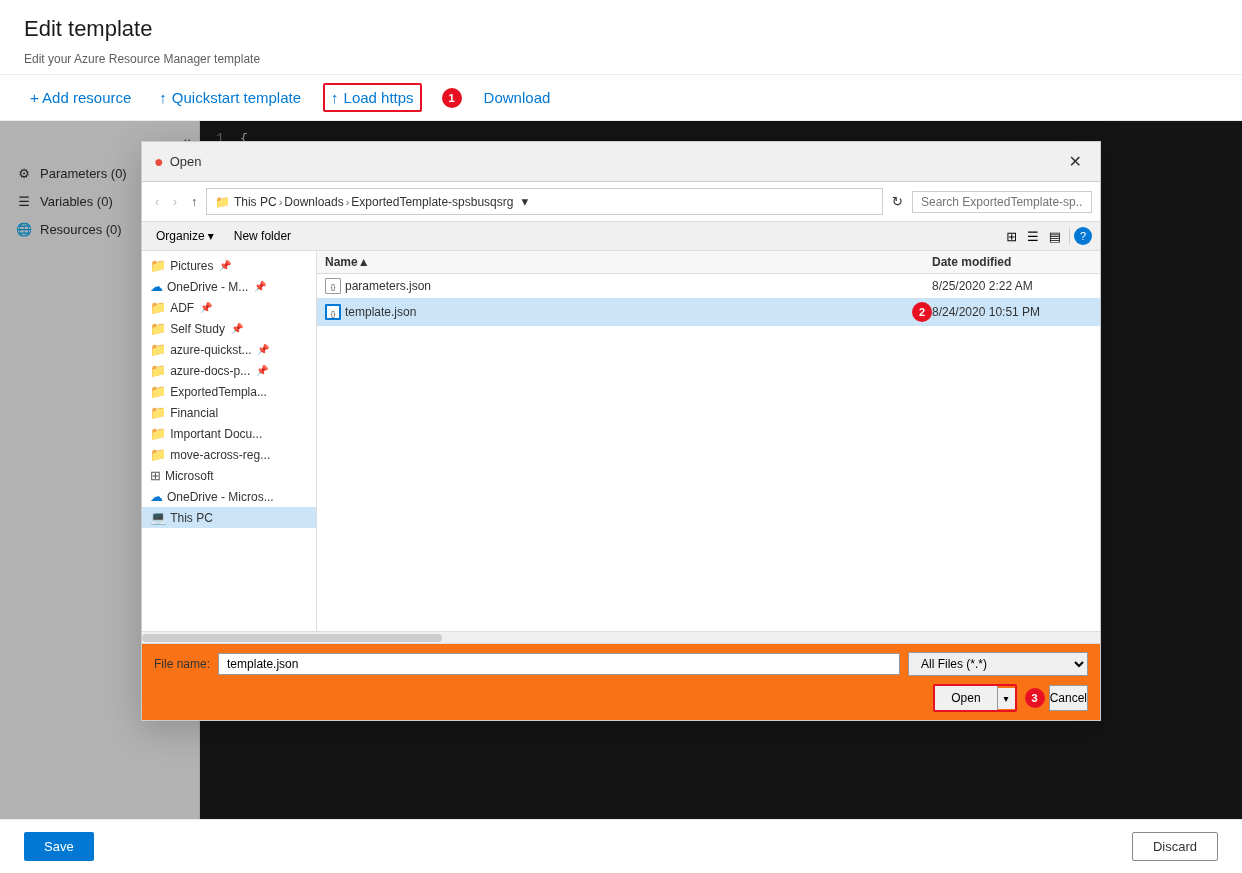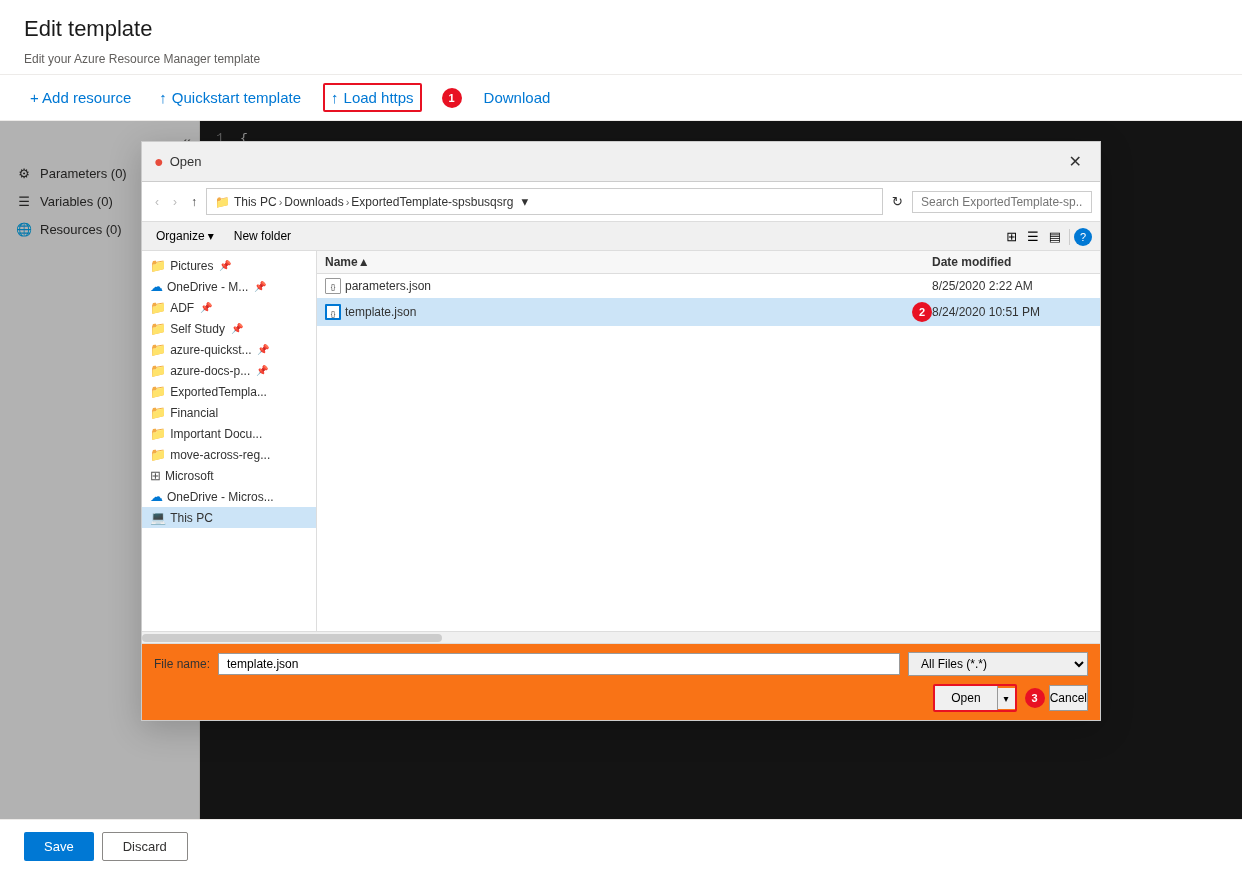--- a/index.html
+++ b/index.html
@@ -53,21 +53,21 @@
     .addr-nav-btn:disabled { color: #bbb; cursor: default; }
     .addr-bar { flex: 1; border: 1px solid #ccc; background: #fff; padding: 3px 8px; font-size: 12px; display: flex; align-items: center; gap: 4px; }
     .addr-path { display: flex; align-items: center; gap: 2px; font-size: 12px; }
     .addr-sep { color: #666; font-size: 11px; }
     .addr-folder-icon { color: #f0a500; }
     .addr-dropdown { background: none; border: none; cursor: pointer; padding: 2px 4px; color: #333; }
     .addr-refresh { background: none; border: none; cursor: pointer; padding: 3px 5px; color: #333; }
     .addr-search { border: 1px solid #ccc; padding: 3px 8px; font-size: 12px; width: 180px; }
 
     
-    .file-toolbar { display: flex; align-items: flex-end; padding: 4px 8px; gap: 8px; border-bottom: 1px solid #ddd; background: #f0f0f0; }
+    .file-toolbar { display: flex; align-items: center; padding: 4px 8px; gap: 8px; border-bottom: 1px solid #ddd; background: #f0f0f0; }
     .file-toolbar-btn { background: none; border: none; cursor: pointer; font-size: 12px; padding: 3px 6px; display: flex; align-items: center; gap: 3px; }
     .view-icons { display: flex; align-items: center; gap: 2px; margin-left: auto; }
     .view-icon-btn { background: none; border: none; cursor: pointer; padding: 2px 4px; font-size: 13px; }
 
     
     .file-browser-body { display: flex; height: 380px; }
     .file-nav-pane { width: 175px; border-right: 1px solid #ddd; overflow-y: auto; padding: 4px 0; flex-shrink: 0; }
     .nav-item { display: flex; align-items: center; gap: 4px; padding: 3px 8px; cursor: pointer; font-size: 12px; white-space: nowrap; overflow: hidden; text-overflow: ellipsis; }
     .nav-item.selected { background: #cce4f7; }
     .nav-folder-icon { color: #f0a500; font-size: 13px; flex-shrink: 0; }
@@ -92,21 +92,21 @@
     .filename-label { font-size: 12px; white-space: nowrap; }
     .filename-input { flex: 1; border: 1px solid #999; padding: 3px 8px; font-size: 12px; }
     .filetype-select { width: 180px; border: 1px solid #999; padding: 3px 8px; font-size: 12px; }
     .dialog-actions { display: flex; justify-content: flex-end; align-items: center; gap: 4px; }
     .open-btn-group { display: flex; align-items: center; border: 2px solid #e81123; border-radius: 2px; }
     .open-btn { background: #f0f0f0; border: none; border-right: 1px solid #999; padding: 5px 16px; font-size: 12px; cursor: pointer; }
     .open-btn-arrow { background: #f0f0f0; border: none; padding: 5px 6px; font-size: 10px; cursor: pointer; }
     .cancel-btn { background: #f0f0f0; border: 1px solid #999; padding: 5px 0; font-size: 12px; cursor: pointer; }
 
     
-    .page-footer { border-top: 1px solid #edebe9; padding: 12px 24px; display: flex; gap: 8px; }
+    .page-footer { border-top: 1px solid #edebe9; padding: 12px 24px; display: flex; gap: 8px; justify-content: space-between; }
     .save-btn { background: #0078d4; color: #fff; border: none; padding: 6px 20px; font-size: 13px; cursor: pointer; border-radius: 2px; }
     .discard-btn { background: #fff; color: #323130; border: 1px solid #8a8886; padding: 6px 20px; font-size: 13px; cursor: pointer; border-radius: 2px; }
 
     .scrollbar-h { height: 12px; background: #f0f0f0; border-top: 1px solid #ddd; position: relative; }
     .scrollbar-thumb { position: absolute; left: 0; top: 2px; height: 8px; width: 300px; background: #ccc; border-radius: 4px; }
   </style>
 </head>
 <body>
 
 <div class="page">

